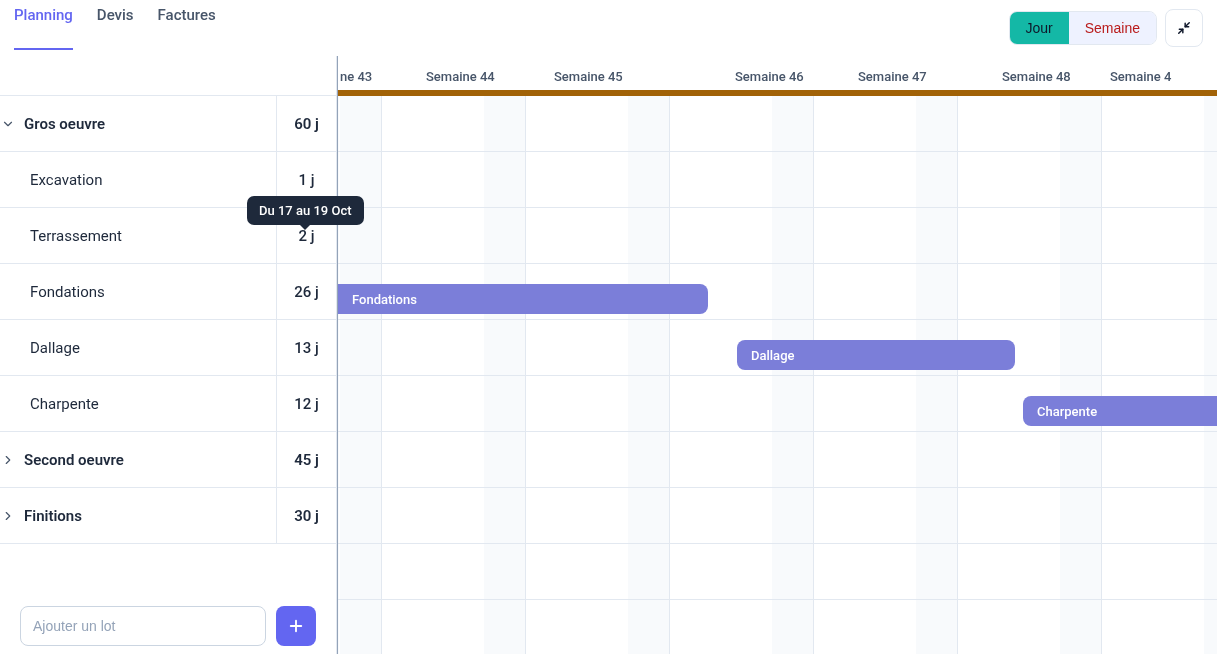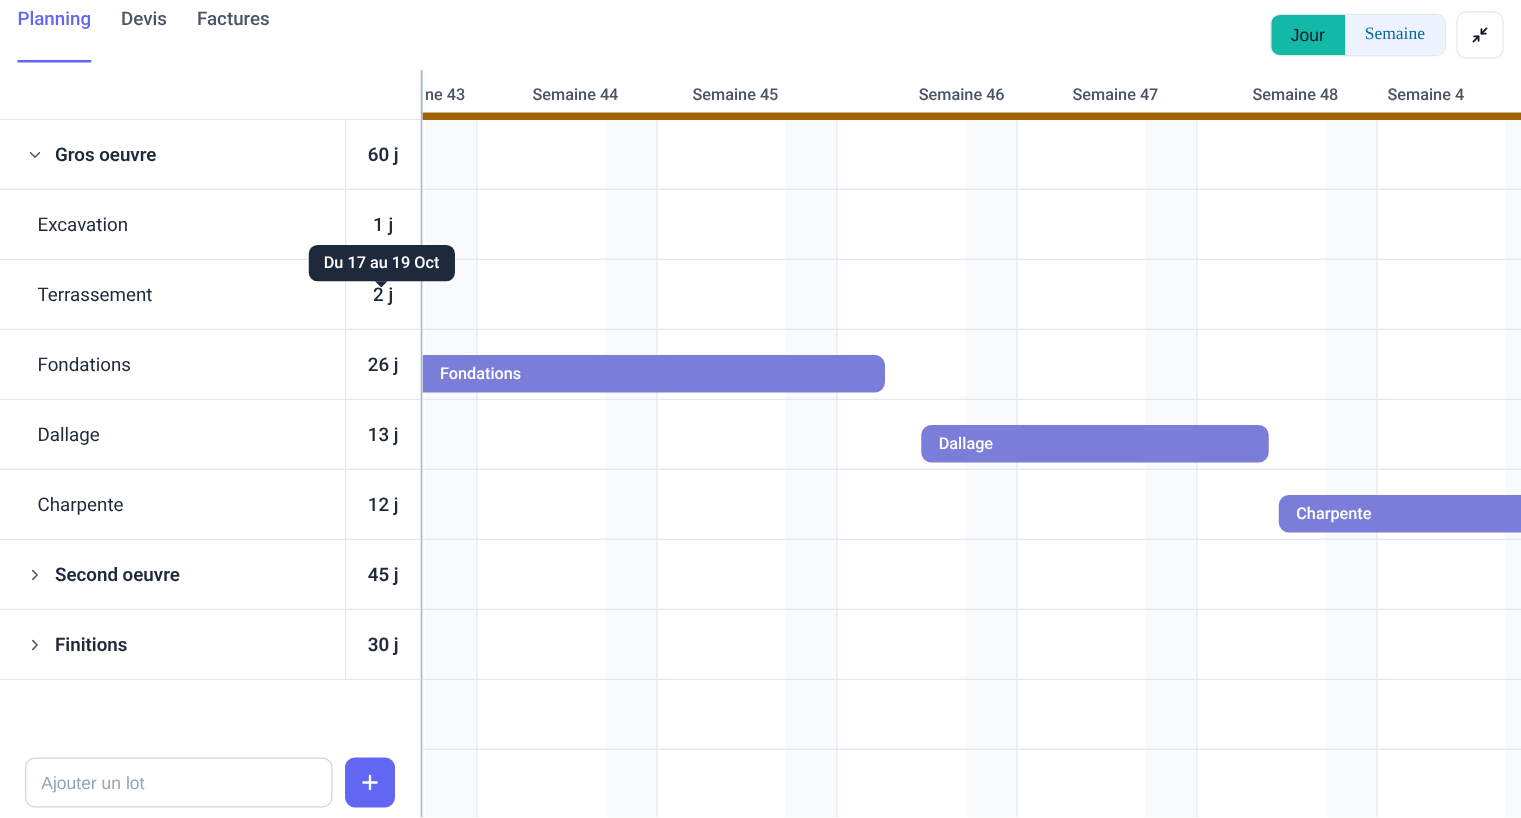--- a/index.html
+++ b/index.html
@@ -46,22 +46,21 @@
       padding: 8px 16px;
       font-size: 14px;
       font-weight: 500;
       color: #0f172a;
       background: #14b8a6;
       cursor: pointer;
       border: none;
     }
     .view-btn.active {
       background: #eef2ff;
-      color: #0369a1;
-      font-family: Liberation Serif, serif;
+      color: #b91c1c;
     }
     .collapse-btn {
       width: 38px; height: 38px;
       border: 1px solid #e2e8f0;
       border-radius: 8px;
       background: #fff;
       display: flex; align-items: center; justify-content: center;
       cursor: pointer;
       color: #0f172a;
     }
@@ -88,21 +87,20 @@
       height: 56px;
       display: flex;
       align-items: center;
       border-bottom: 1px solid #e2e8f0;
     }
     .task-row.group .task-name-cell { font-weight: 600; }
     .task-name-cell {
       flex: 1;
       display: flex;
       align-items: center;
-      padding-left: 20px;
       gap: 8px;
       min-width: 0;
       font-size: 15px;
       color: #1e293b;
     }
     .task-name-cell.child { padding-left: 30px; }
     .task-dur-cell {
       width: 60px;
       flex-shrink: 0;
       border-left: 1px solid #e2e8f0;

